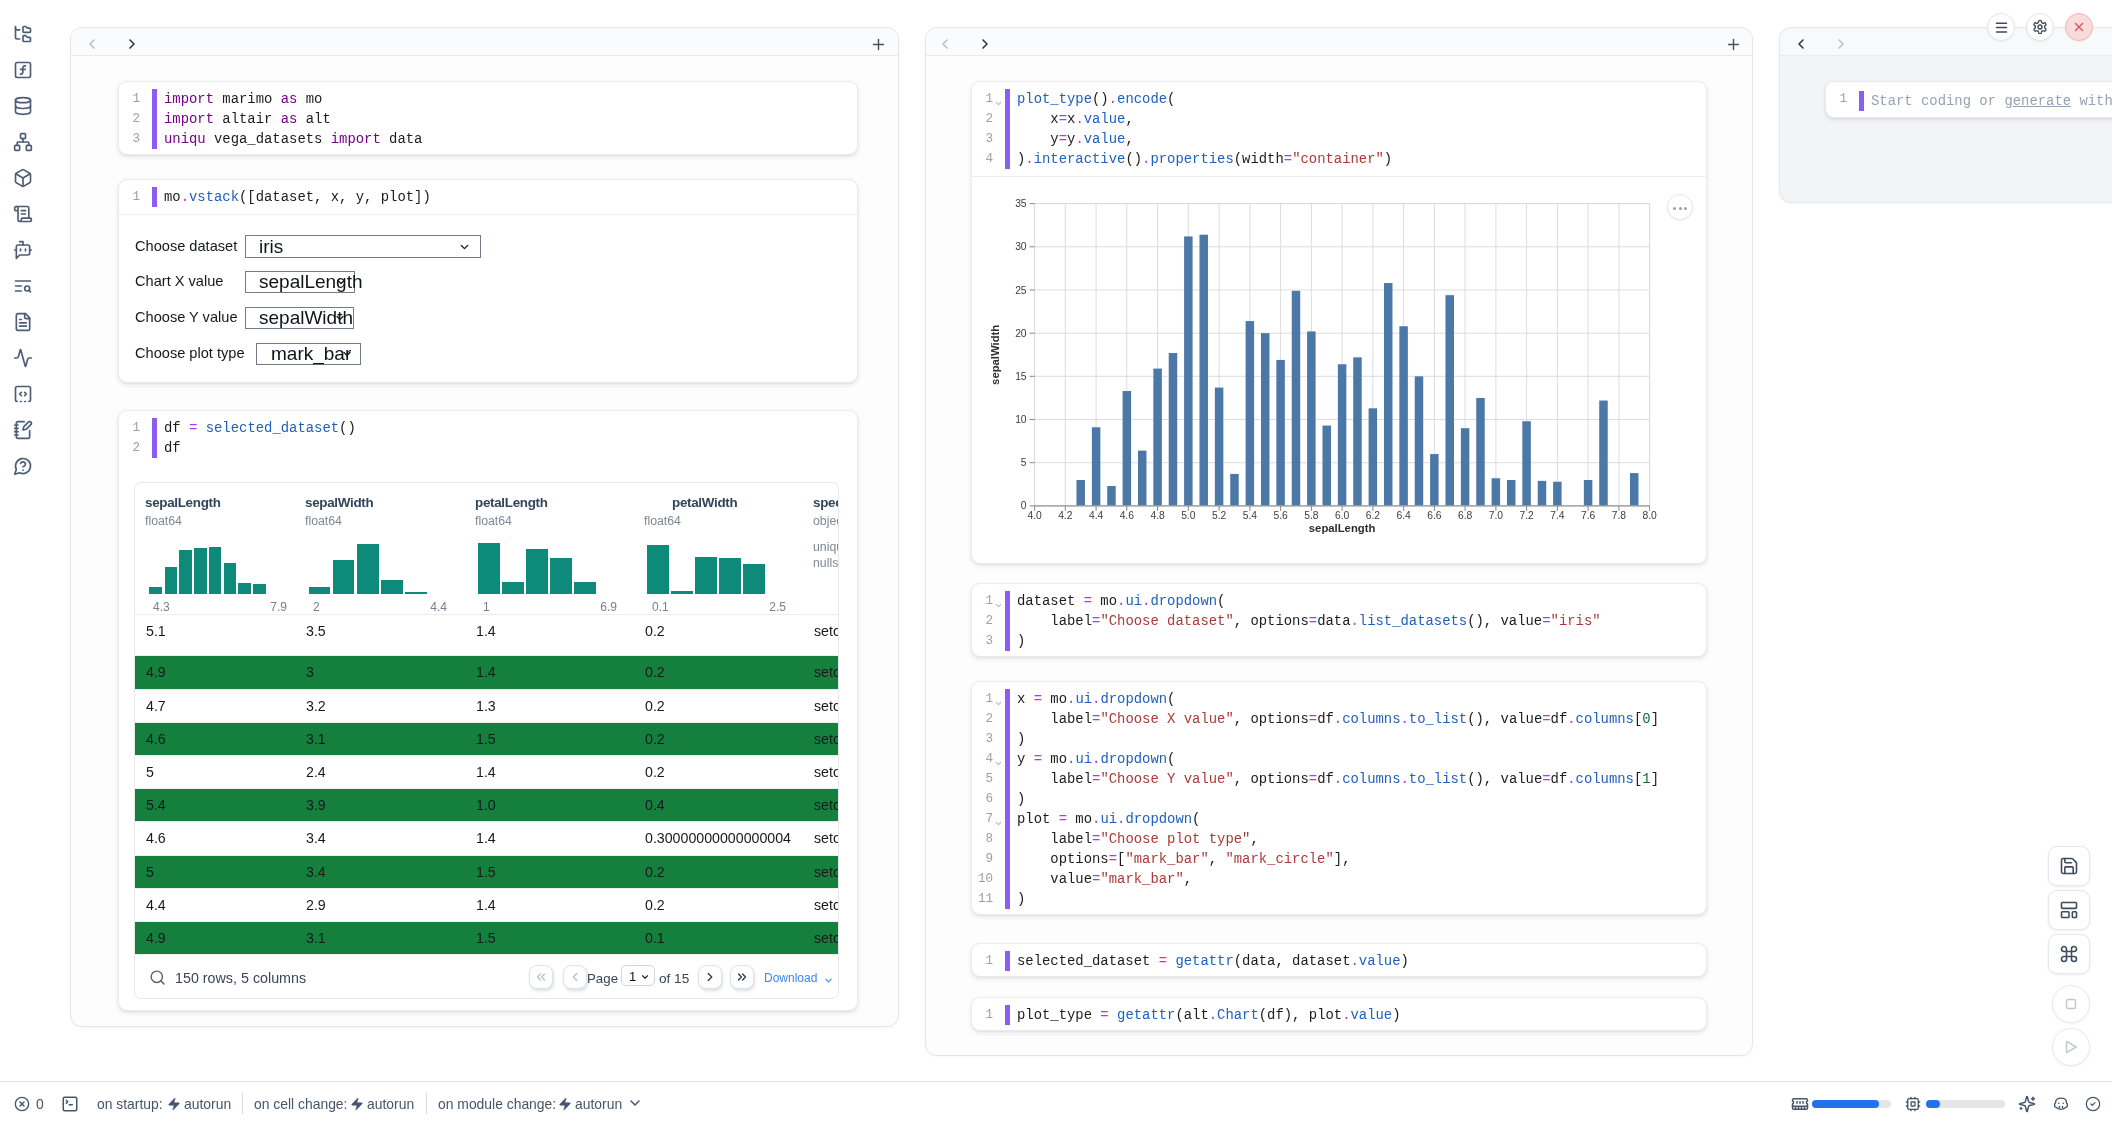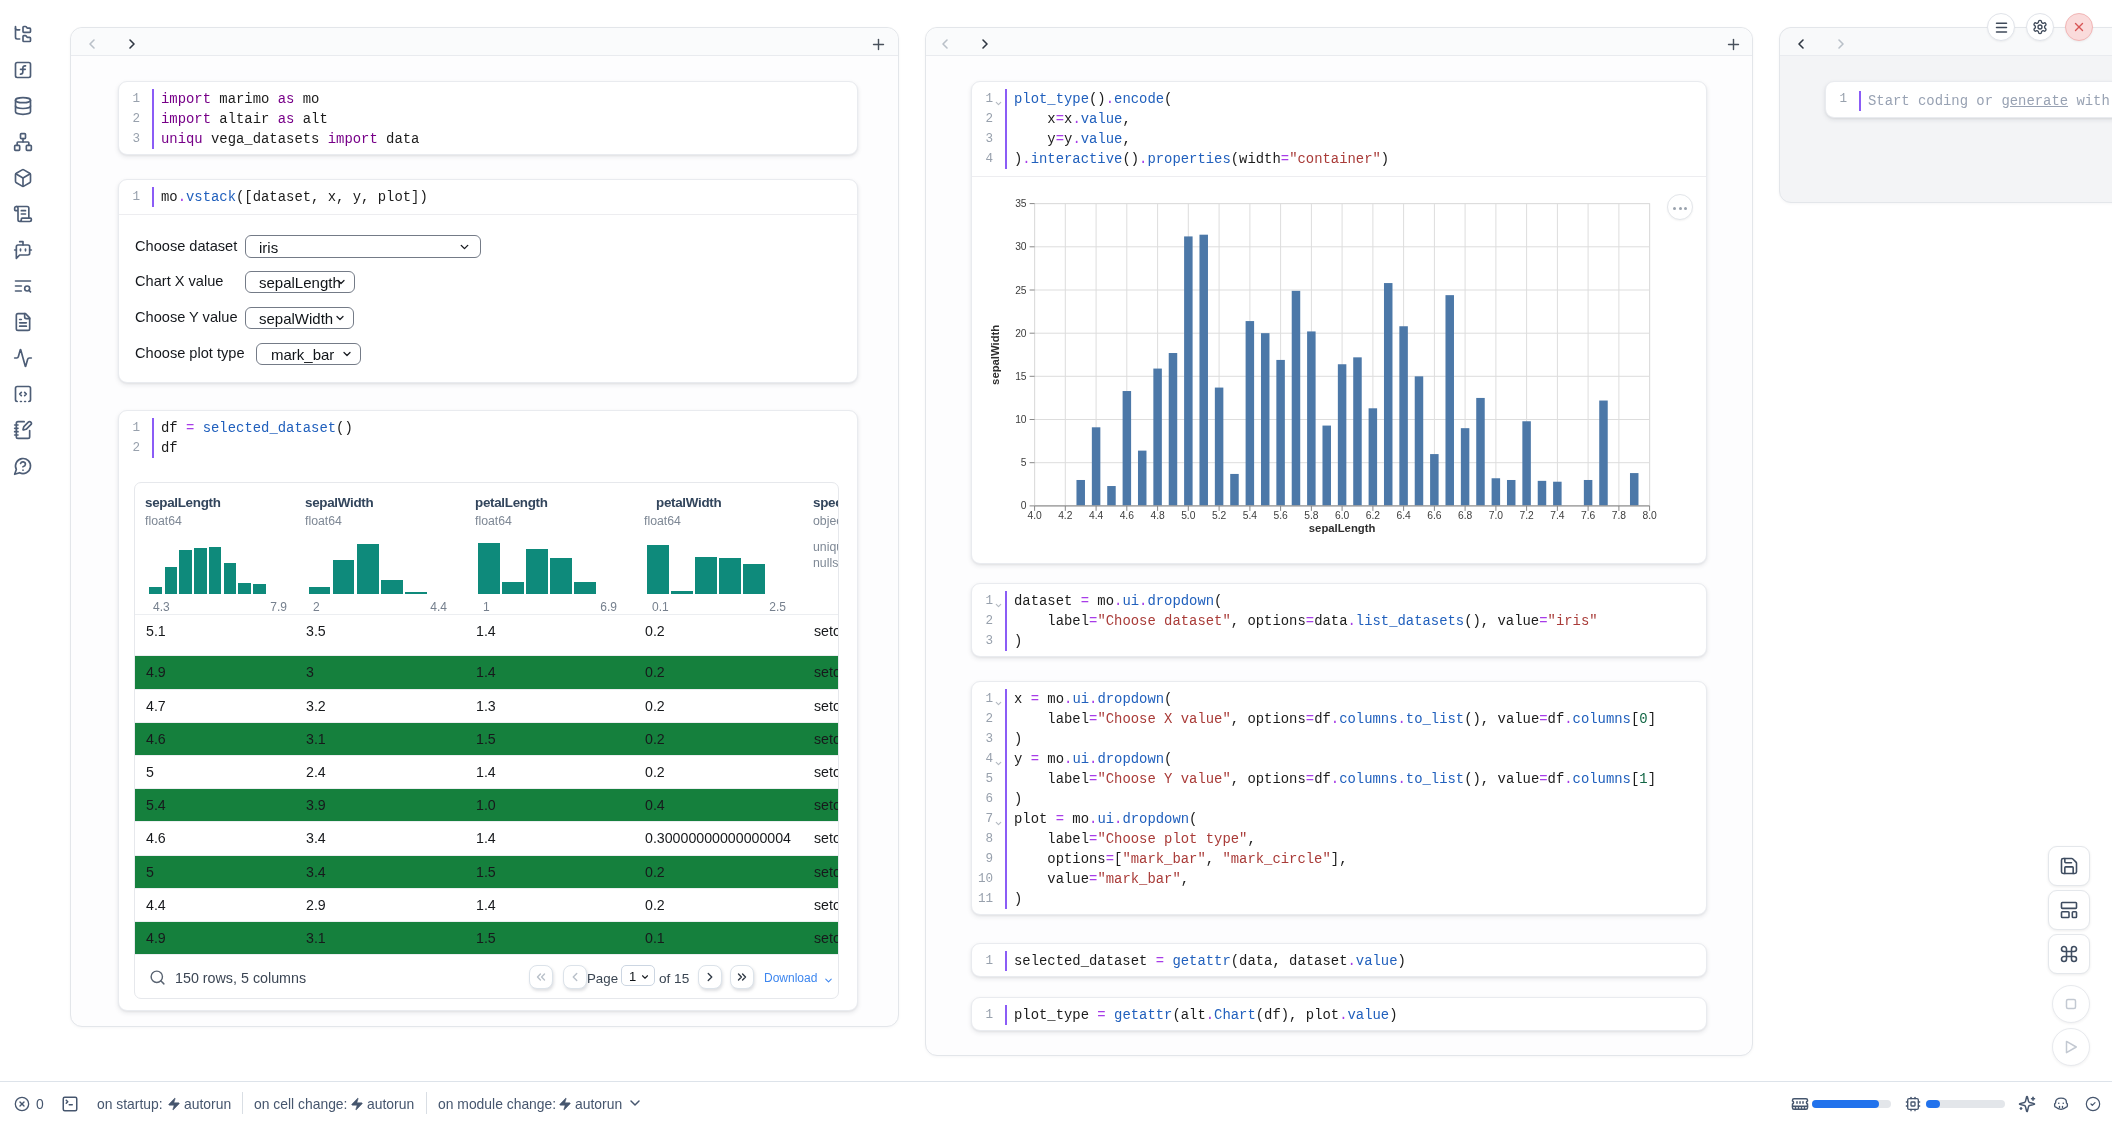--- a/index.html
+++ b/index.html
@@ -14,43 +14,43 @@
 .chev { position:absolute; width:16px; height:16px; top:8px; }
 .chev svg { display:block; }
 
 
 .cell { position:absolute; background:#fff; border:1px solid #e9ebef; border-radius:9px;
   box-shadow:0 2px 5px rgba(25,35,60,.09), 0 1px 2px rgba(0,0,0,.05); }
 .editor { position:relative; padding:7px 0; }
 .gut { position:absolute; left:0; top:7px; width:21px; text-align:right;
   font-family:"Liberation Mono", monospace; font-size:12.6px; color:#98a1ad; }
 .gut div { height:20px; line-height:20px; }
-.src { margin-left:33px; border-left:2px solid #8b5cf6; padding-left:7px; }
+.src { margin-left:33px; border-left:5px solid #8b5cf6; padding-left:7px; }
 .src div { height:20px; line-height:20px; white-space:pre;
   font-family:"Liberation Mono", monospace; font-size:13.9px; color:#1c1c1c; letter-spacing:0; }
 .fold { position:absolute; left:22px; width:10px; color:#b4bac2; }
 .k { color:#770088; }
 .fn { color:#2160bd; }
 .op { color:#a73ce8; }
 .s { color:#a93b38; }
 .n { color:#116644; }
 
 
 .rail-ic { position:absolute; left:13px; width:20px; height:20px; color:#4d5d76; }
 .rail-ic svg { display:block; }
 
 
 .circ { position:absolute; width:28px; height:28px; border-radius:50%;
   background:#fff; border:1px solid #e1e4ea; box-shadow:0 1px 2px rgba(0,0,0,.05);
   display:flex; align-items:center; justify-content:center; color:#3f4a5a; }
 
 
 .flabel { position:absolute; font-size:14.6px; color:#15181d; }
-.fsel { position:absolute; background:#fff; border:1px solid #747b87; border-radius:6px;
-  font-size:15px; color:#101418; }
+.fsel { position:absolute; background:#fff; border:1px solid #747b87; border-radius:0;
+  font-size:19px; color:#101418; }
 .fsel span.txt { position:absolute; top:50%; transform:translateY(-50%); }
 .fsel svg { position:absolute; top:50%; transform:translateY(-50%); }
 
 
 .tblcard { position:absolute; background:#fff; border:1px solid #e6e8ec; border-radius:7px; overflow:hidden; }
 .th { position:absolute; font-size:13.4px; font-weight:bold; color:#32455c; letter-spacing:-0.3px; }
 .tsub { position:absolute; font-size:12.3px; color:#7e8895; }
 .hb { position:absolute; background:#0e8a7b; }
 .hlab { position:absolute; font-size:12px; color:#76808e; }
 .trow { position:absolute; left:0; right:0; height:33px; border-top:1px solid #eceef1; }
@@ -271,21 +271,21 @@
         <div>df</div>
       </div>
     </div>
     <div class="tblcard" style="left:15px; top:71px; width:705px; height:517px;">
       <div class="th" style="left:10px; top:12px;">sepalLength</div>
       <div class="tsub" style="left:10px; top:31px;">float64</div>
       <div class="th" style="left:170px; top:12px;">sepalWidth</div>
       <div class="tsub" style="left:170px; top:31px;">float64</div>
       <div class="th" style="left:340px; top:12px;">petalLength</div>
       <div class="tsub" style="left:340px; top:31px;">float64</div>
-      <div class="th" style="left:521px; top:12px;">petalWidth</div>
+      <div class="th" style="left:537px; top:12px;">petalWidth</div>
       <div class="tsub" style="left:509px; top:31px;">float64</div>
       <div class="th" style="left:678px; top:12px;">speci</div>
       <div class="tsub" style="left:678px; top:31px;">objec</div>
       <div class="tsub" style="left:678px; top:57px;">uniqu</div>
       <div class="tsub" style="left:678px; top:73px;">nulls:</div>
       <div class="hb" style="left:14.1px; top:104.3px; width:12.8px; height:6.7px;"></div>
       <div class="hb" style="left:29.5px; top:83.5px; width:12.8px; height:27.5px;"></div>
       <div class="hb" style="left:44.2px; top:66.8px; width:12.8px; height:44.2px;"></div>
       <div class="hb" style="left:59.0px; top:65.1px; width:12.8px; height:45.9px;"></div>
       <div class="hb" style="left:73.7px; top:63.7px; width:12.8px; height:47.3px;"></div>

